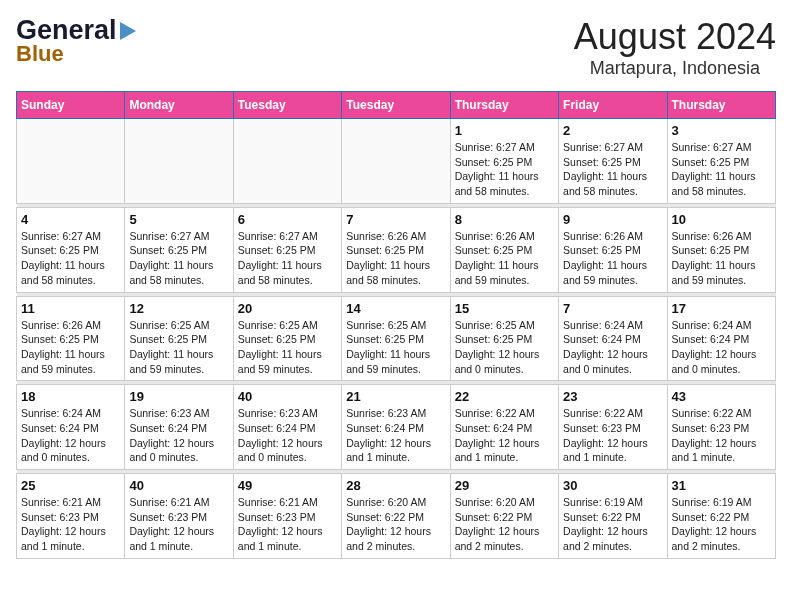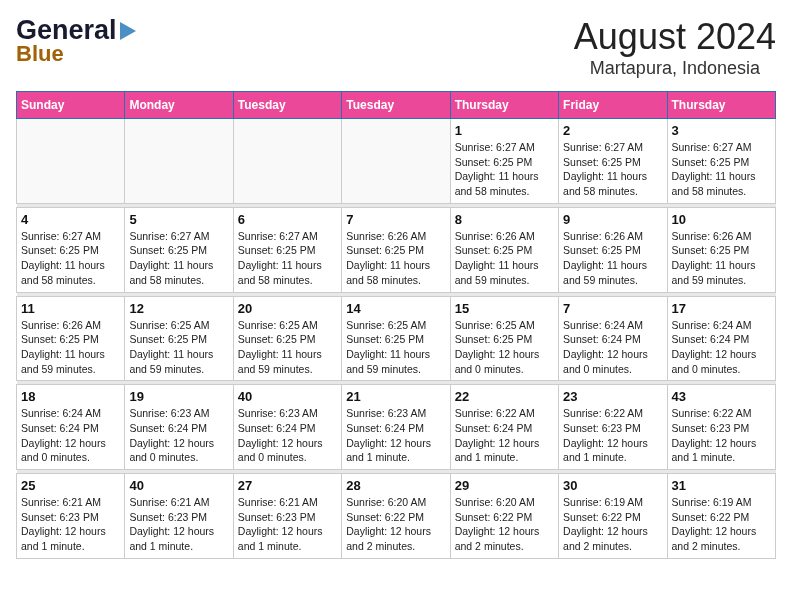--- a/index.html
+++ b/index.html
@@ -266,21 +266,21 @@
       <tr>
         <td>
           <div class="day-num">25</div>
           <div class="day-info">Sunrise: 6:21 AM<br>Sunset: 6:23 PM<br>Daylight: 12 hours<br>and 1 minute.</div>
         </td>
         <td>
           <div class="day-num">40</div>
           <div class="day-info">Sunrise: 6:21 AM<br>Sunset: 6:23 PM<br>Daylight: 12 hours<br>and 1 minute.</div>
         </td>
         <td>
-          <div class="day-num">27</div>
+          <div class="day-num">49</div>
           <div class="day-info">Sunrise: 6:21 AM<br>Sunset: 6:23 PM<br>Daylight: 12 hours<br>and 1 minute.</div>
         </td>
         <td>
           <div class="day-num">28</div>
           <div class="day-info">Sunrise: 6:20 AM<br>Sunset: 6:22 PM<br>Daylight: 12 hours<br>and 2 minutes.</div>
         </td>
         <td>
           <div class="day-num">29</div>
           <div class="day-info">Sunrise: 6:20 AM<br>Sunset: 6:22 PM<br>Daylight: 12 hours<br>and 2 minutes.</div>
         </td>

